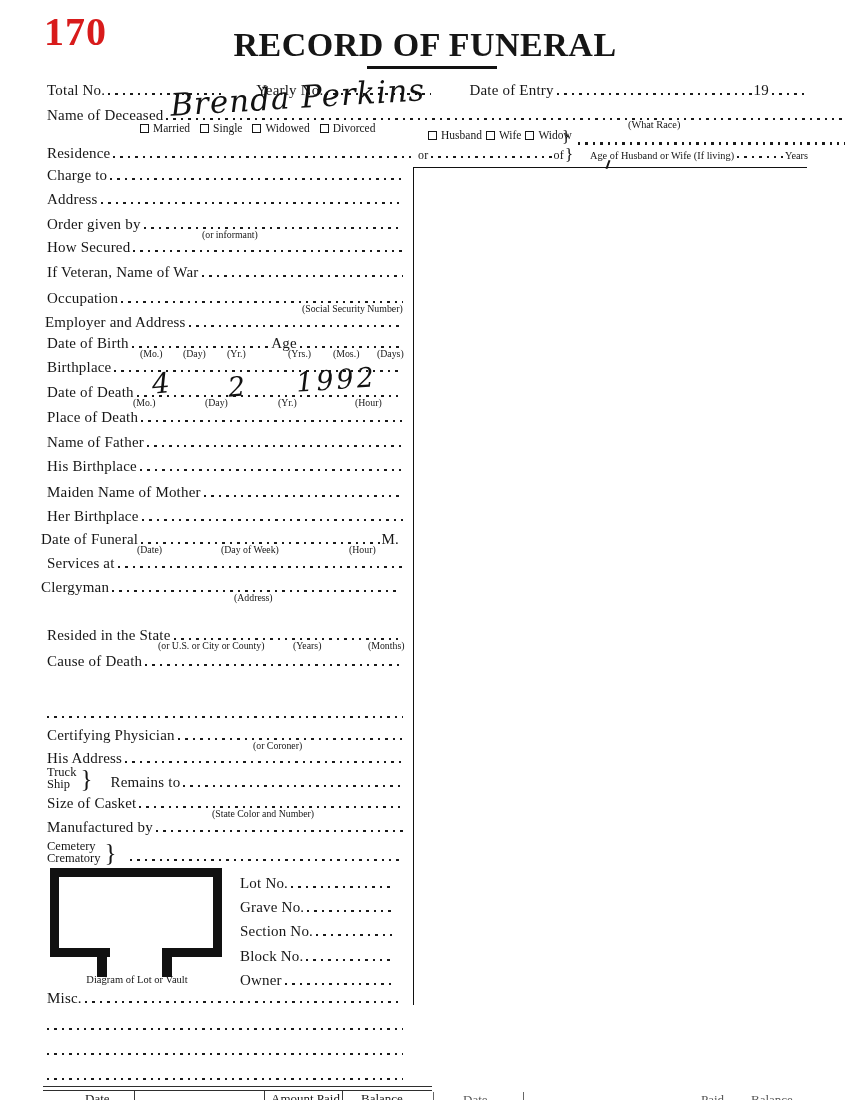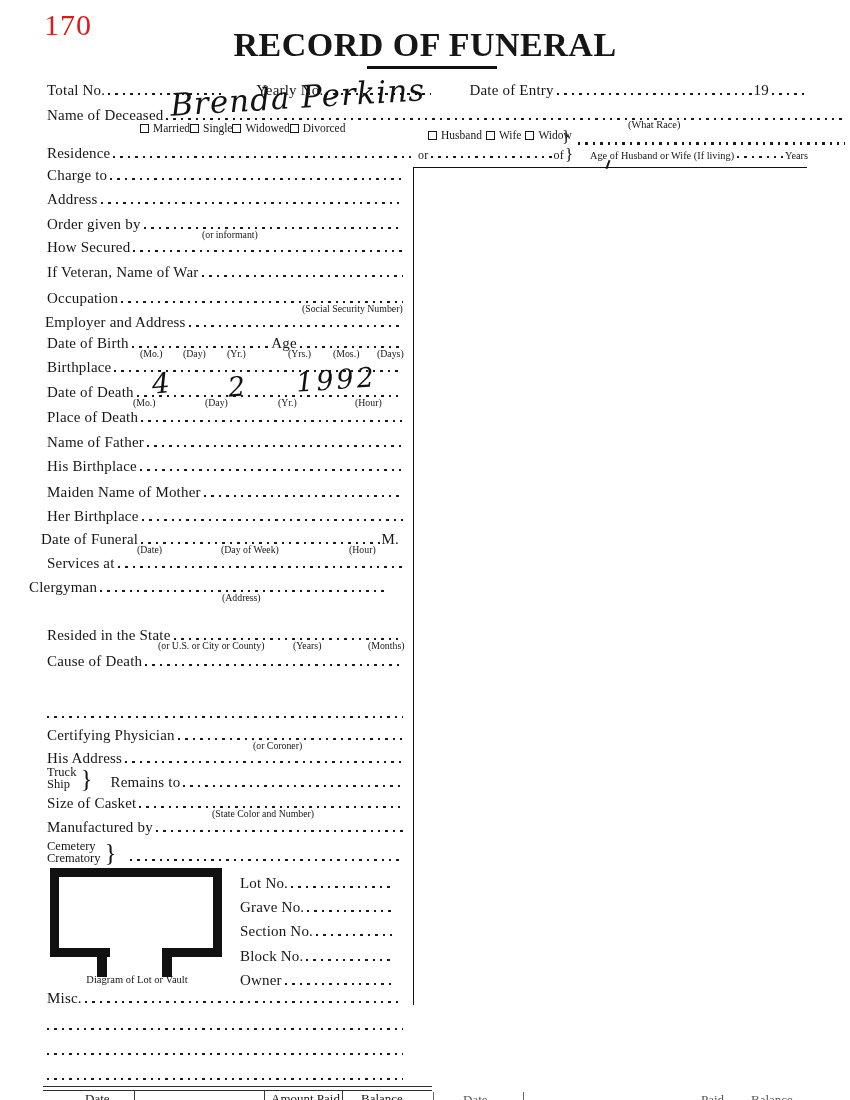--- a/index.html
+++ b/index.html
@@ -12,21 +12,21 @@
         background:repeating-linear-gradient(to right,#1a1a1a 0 2.4px,transparent 2.4px 7.4px)}
   .leadfix{display:inline-block;height:2.5px;margin:0 0 3px 0;
         background:repeating-linear-gradient(to right,#1a1a1a 0 2.4px,transparent 2.4px 7.4px)}
   .cap{position:absolute;font-size:9.8px;line-height:1;white-space:nowrap;top:14px}
   .cb{display:inline-block;width:7px;height:7px;border:1.2px solid #161616;margin-right:4px;flex:none}
   .cbi{display:inline-flex;align-items:center;font-size:11.5px;white-space:nowrap}
   .hand{position:absolute;font-family:"DejaVu Serif",serif;font-style:italic;line-height:1;color:#121212}
   .stk{font-size:12.5px;line-height:11.5px;white-space:nowrap}
   .brace{font-size:25px;line-height:.9;margin:0 4px;flex:none}
   .srow{position:absolute;display:flex;align-items:flex-end;height:26px}
-  .num{font-size:30px;font-weight:normal;letter-spacing:1px}
+  .num{font-size:40px;font-weight:bold;letter-spacing:1px}
   .title{position:absolute;left:0;right:0;top:28px;text-align:center;font-size:34px;font-weight:bold;
          letter-spacing:.5px;line-height:1}
   .tick{position:absolute;width:1.4px;background:#3a3a3a}
   .frag{position:absolute;font-size:13px;line-height:1.1;white-space:nowrap}
 </style>
 </head>
 <body>
 
 <div class="page">
 
@@ -44,21 +44,21 @@
     <span class="lbl">19</span>
     <span class="leadfix" style="width:36px;margin-left:3px"></span>
   </div>
 
   <div class="row" style="top:107px;left:47px;width:798px">
     <span class="lbl">Name of Deceased</span>
     <span class="lead"></span>
   </div>
   <div class="hand" style="left:170px;top:82px;font-size:31px;letter-spacing:1px;transform:rotate(-3.5deg)">Brenda Perkins</div>
 
-  <div class="abs" style="left:140px;top:122px;display:flex;gap:0">
+  <div class="abs" style="left:140px;top:122px;display:flex;gap:10px">
     <span class="cbi">
         <span class="cb"></span>
         <span>Married</span>
       </span>
     <span class="cbi">
         <span class="cb"></span>
         <span>Single</span>
       </span>
     <span class="cbi">
         <span class="cb"></span>
@@ -193,21 +193,21 @@
     <span class="lead"></span>
     <span class="lbl">M.</span>
     <span class="cap" style="left:96px">(Date)</span>
     <span class="cap" style="left:180px">(Day of Week)</span>
     <span class="cap" style="left:308px">(Hour)</span>
   </div>
   <div class="row" style="top:555px;left:47px;width:358px">
       <span class="lbl">Services at</span>
       <span class="lead"></span>
     </div>
-  <div class="row" style="top:579px;left:29px;width:358px">
+  <div class="row" style="top:579px;left:41px;width:358px">
       <span class="lbl">Clergyman</span>
       <span class="lead"></span>
       <span class="cap" style="left:193px">(Address)</span>
     </div>
   <div class="row" style="top:627px;left:47px;width:358px">
     <span class="lbl">Resided in the State</span>
     <span class="lead"></span>
     <span class="cap" style="left:111px">(or U.S. or City or County)</span>
     <span class="cap" style="left:246px">(Years)</span>
     <span class="cap" style="left:321px">(Months)</span>

